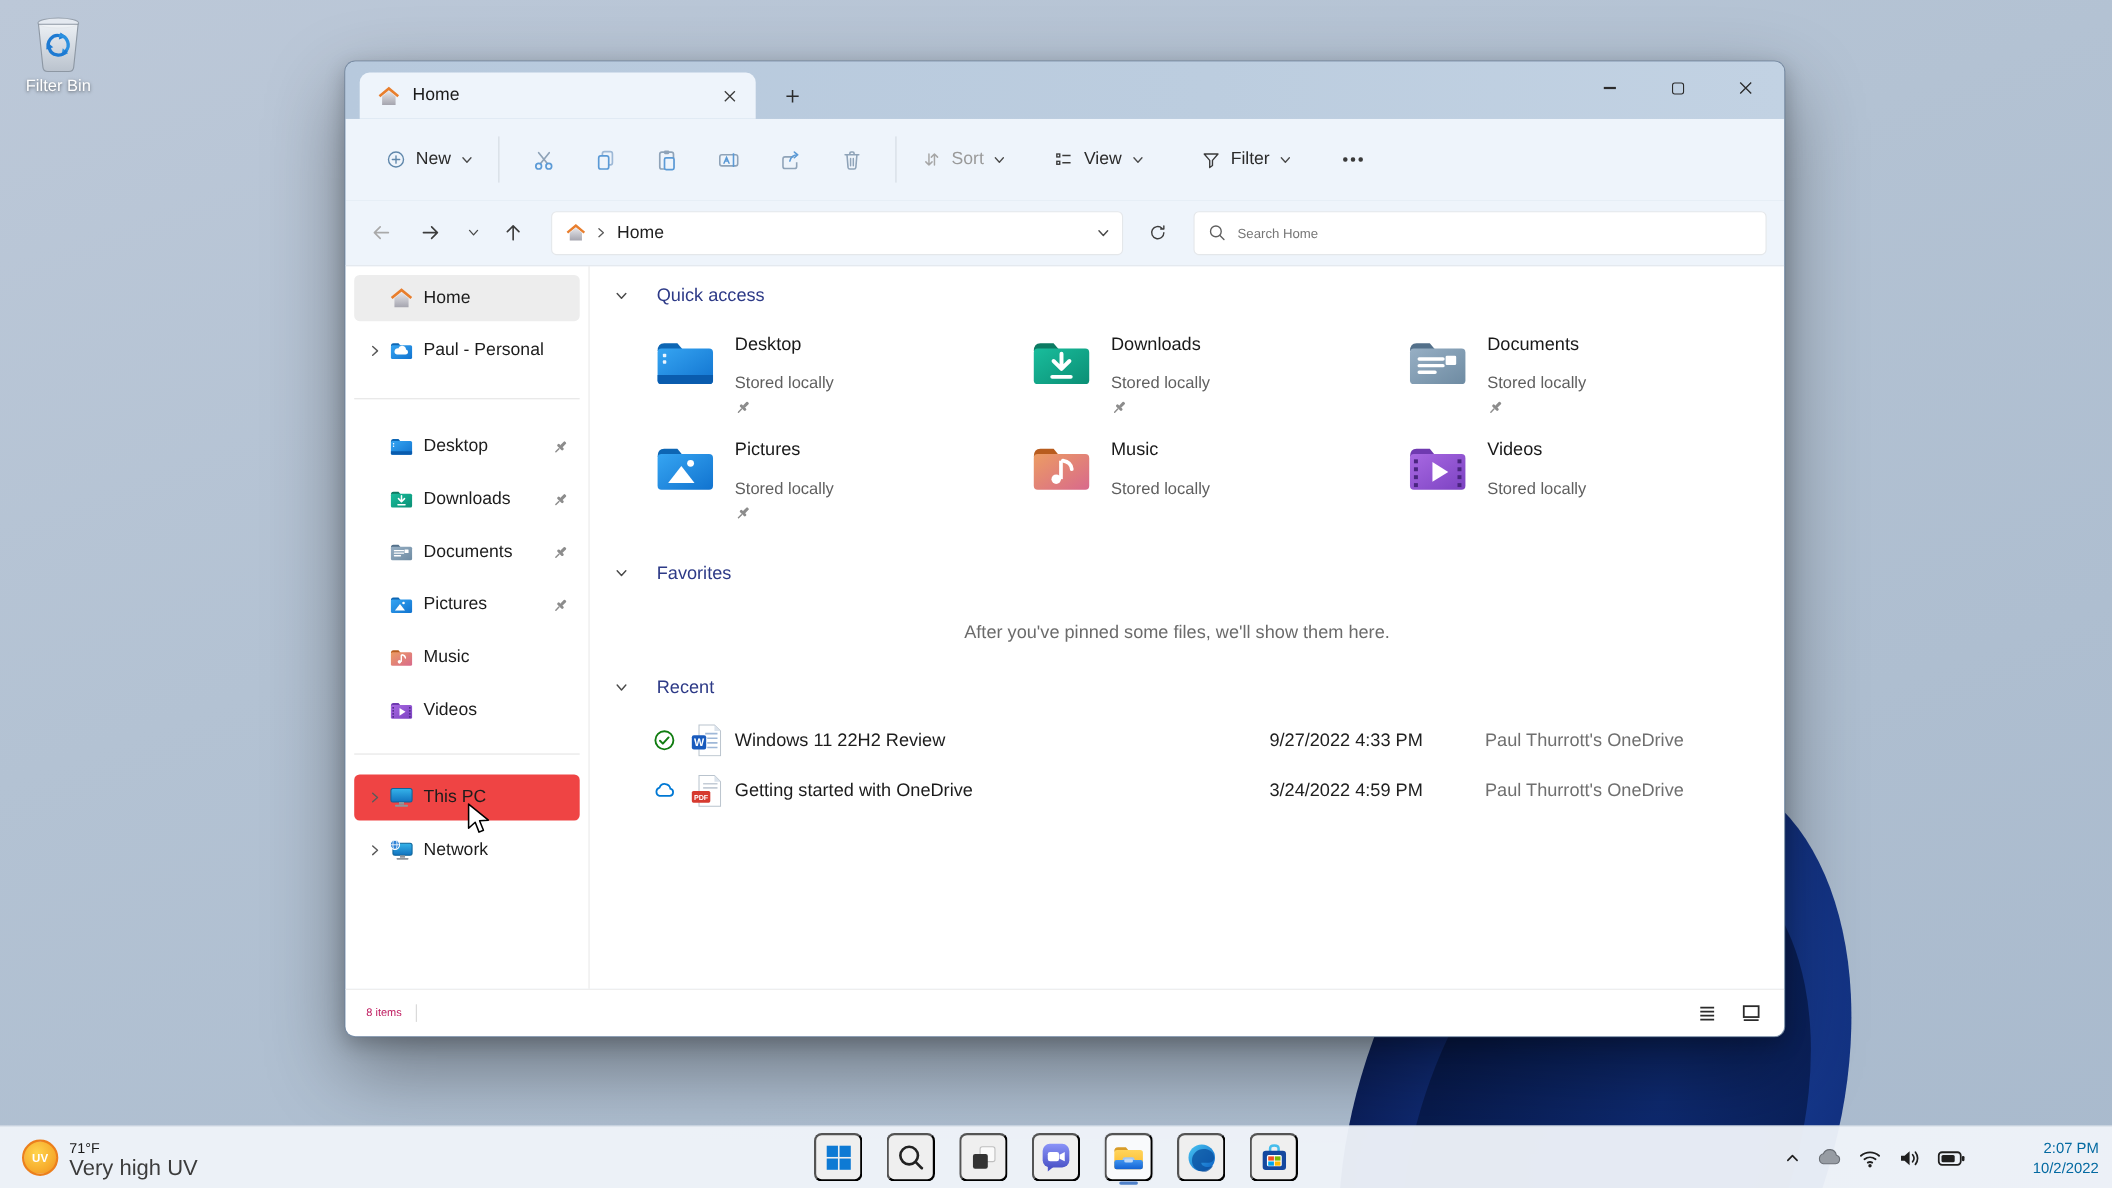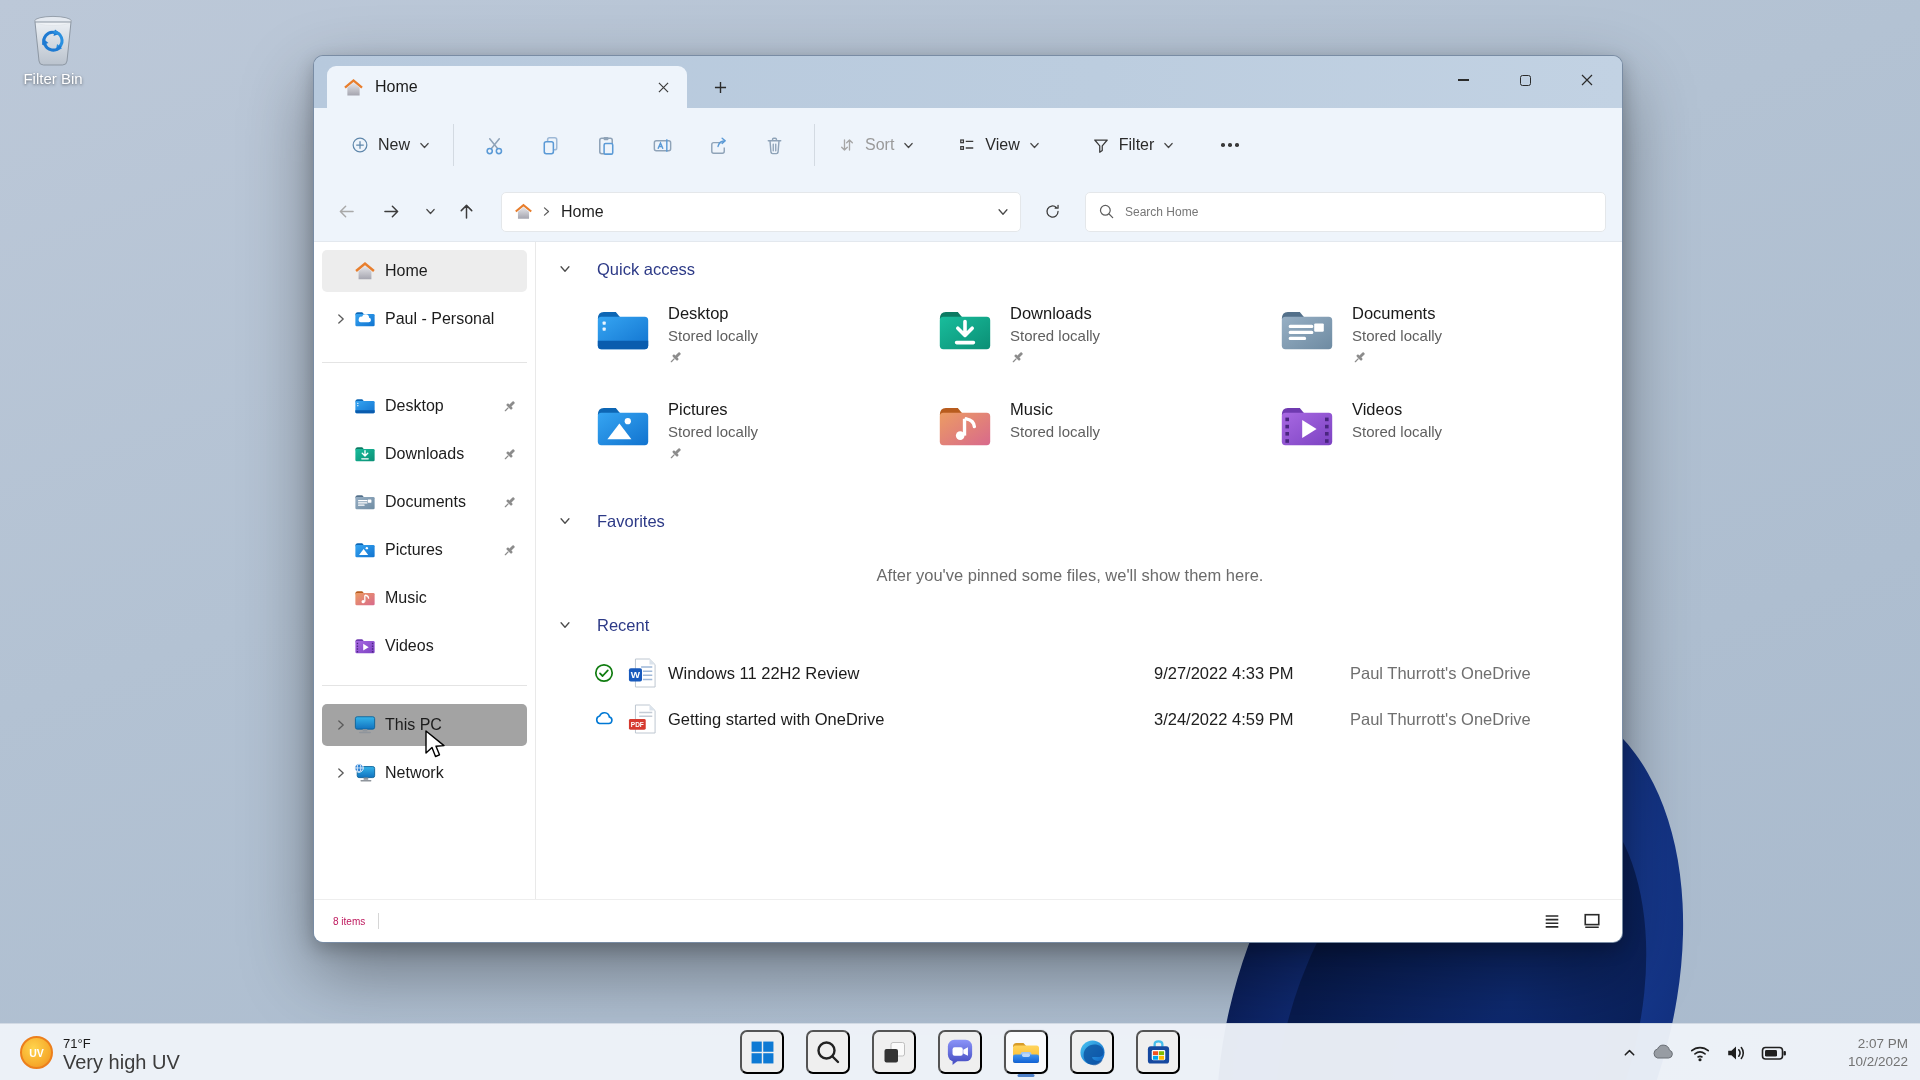--- a/index.html
+++ b/index.html
@@ -70,38 +70,38 @@
     color:#333; background:transparent; font-family:inherit; }
   .search input::placeholder { color:#767676; }
 
   .wbody { flex:1; background:#fff; display:flex; min-height:0; }
 
   
   .sidebar { width:222px; padding-top:8px; border-right:1px solid #e9e9e9; }
   .sb-row { height:42px; margin:0 8px 6px 8px; border-radius:5px; display:flex;
     align-items:center; padding:0 10px 0 6px; cursor:default; }
   .sb-row.sel { background:#ededed; }
-  .sb-row.hov { background:#a3a3a3;align-items:center; }
+  .sb-row.hov { background:#ef4444;align-items:center; }
   .sb-chev { width:26px; display:flex; align-items:center; justify-content:center; }
   .sb-ic { width:22px; height:22px; flex:0 0 22px; }
   .sb-label { margin-left:9px; font-size:16px; color:#1c1c1c; white-space:nowrap; }
   .sb-pin { margin-left:auto; width:15px; height:15px; }
   .sb-sep { height:1px; background:#e4e4e4; margin:22px 8px; }
   .sb-sep.s2 { margin:18px 8px; }
 
   
   .content { flex:1; padding:0 0 0 22px; min-width:0; }
   .sec-head { display:flex; align-items:center; gap:25px; height:26px; }
   .sec-head.h1 { margin-top:14px; }
   .sec-title { font-size:16.5px; color:#2d3a87; }
   .qgrid { margin:20px 0 0 36px; display:grid; grid-template-columns:repeat(3,342px); row-gap:10px; }
   .tile { display:flex; gap:16px; height:86px; border-radius:5px; }
   .tile-ic { width:58px; height:48px; flex:0 0 58px; margin-top:4px; }
   .tile-name { font-size:16.5px; color:#191919; line-height:22px; }
-  .tile-sub { font-size:15px; color:#5f5f5f; margin-top:3px; }
+  .tile-sub { font-size:15px; color:#5f5f5f; margin-top:16px; }
   .tile-pin { width:15px; height:15px; margin-top:6px; }
   .fav-head { margin-top:24px; }
   .empty-msg { margin-top:32px; height:24px; text-align:center; font-size:16.5px; color:#6b6b6b;
     padding-right:40px; }
   .rec-head { margin-top:22px; }
   .rec-rows { margin-top:14px; }
   .rec-row { display:grid; grid-template-columns:34px 40px 486px 196px 1fr; align-items:center;
     height:42px; margin:0 20px 4px 36px; border-radius:4px; }
   .rec-sync { width:20px; height:20px; }
   .rec-file { width:28px; height:30px; }
@@ -133,21 +133,21 @@
   .tb-app { position:relative; width:44px; height:44px; margin:0 11px; border-radius:7px;
     display:flex; align-items:center; justify-content:center; }
   .tb-app.active { background:rgba(255,255,255,.66); box-shadow:0 0 0 1px rgba(0,0,0,.03); }
   .tb-app.active::after { content:""; position:absolute; bottom:-5px; left:50%;
     transform:translateX(-50%); width:17px; height:3px; border-radius:2px; background:#4e80c8; }
   .tb-tray { position:absolute; right:126px; top:0; height:57px; display:flex; align-items:center; }
   .tray-btn { height:40px; display:flex; align-items:center; justify-content:center;
     padding:0 7px; border-radius:5px; border:none; background:transparent; }
   .tb-clock { position:absolute; right:12px; top:0; height:57px; display:flex; flex-direction:column;
     justify-content:center; text-align:right; }
-  .tb-clock div { font-size:13.5px; color:#737373; line-height:18px; }
+  .tb-clock div { font-size:13.5px; color:#0369a1; line-height:18px; }
 
   .cursor { position:absolute; left:424px; top:730px; z-index:6; }
 </style>
 </head>
 <body>
 
 <svg width="0" height="0" style="position:absolute">
  <defs>
   <linearGradient id="g-blue" x1="0" y1="0" x2="1" y2="1">
         <stop offset="0" stop-color="#36a5f2"></stop>

